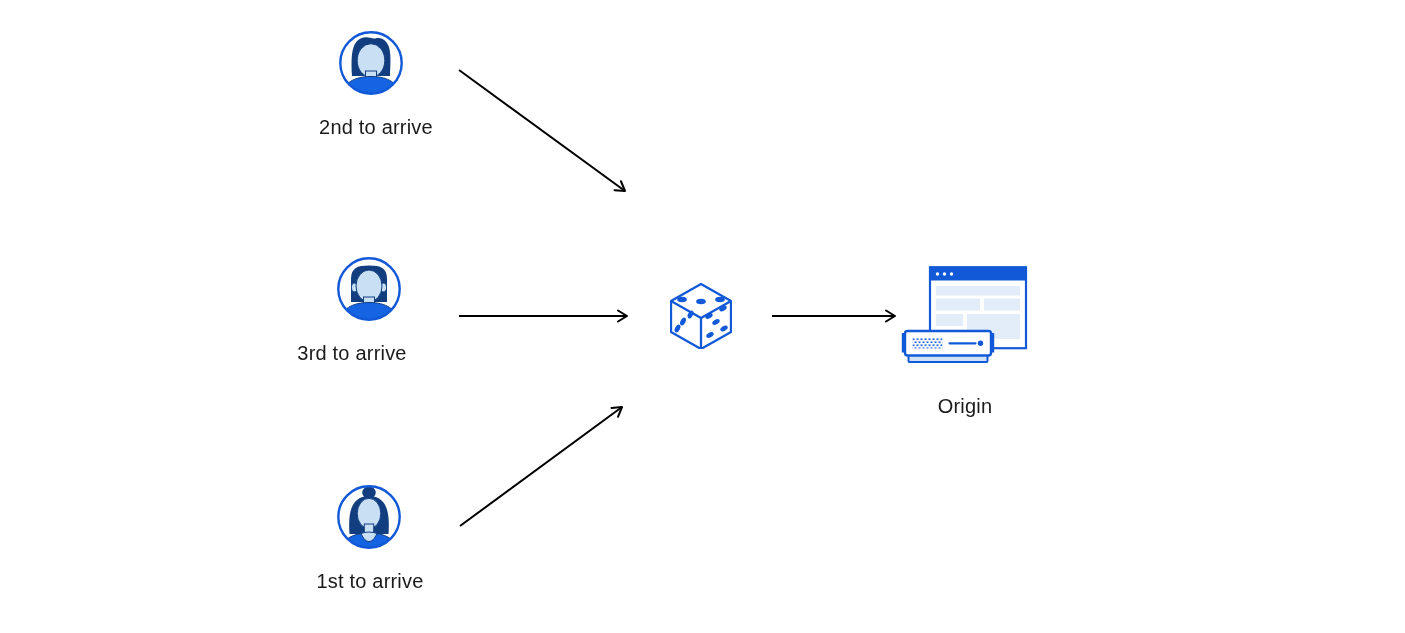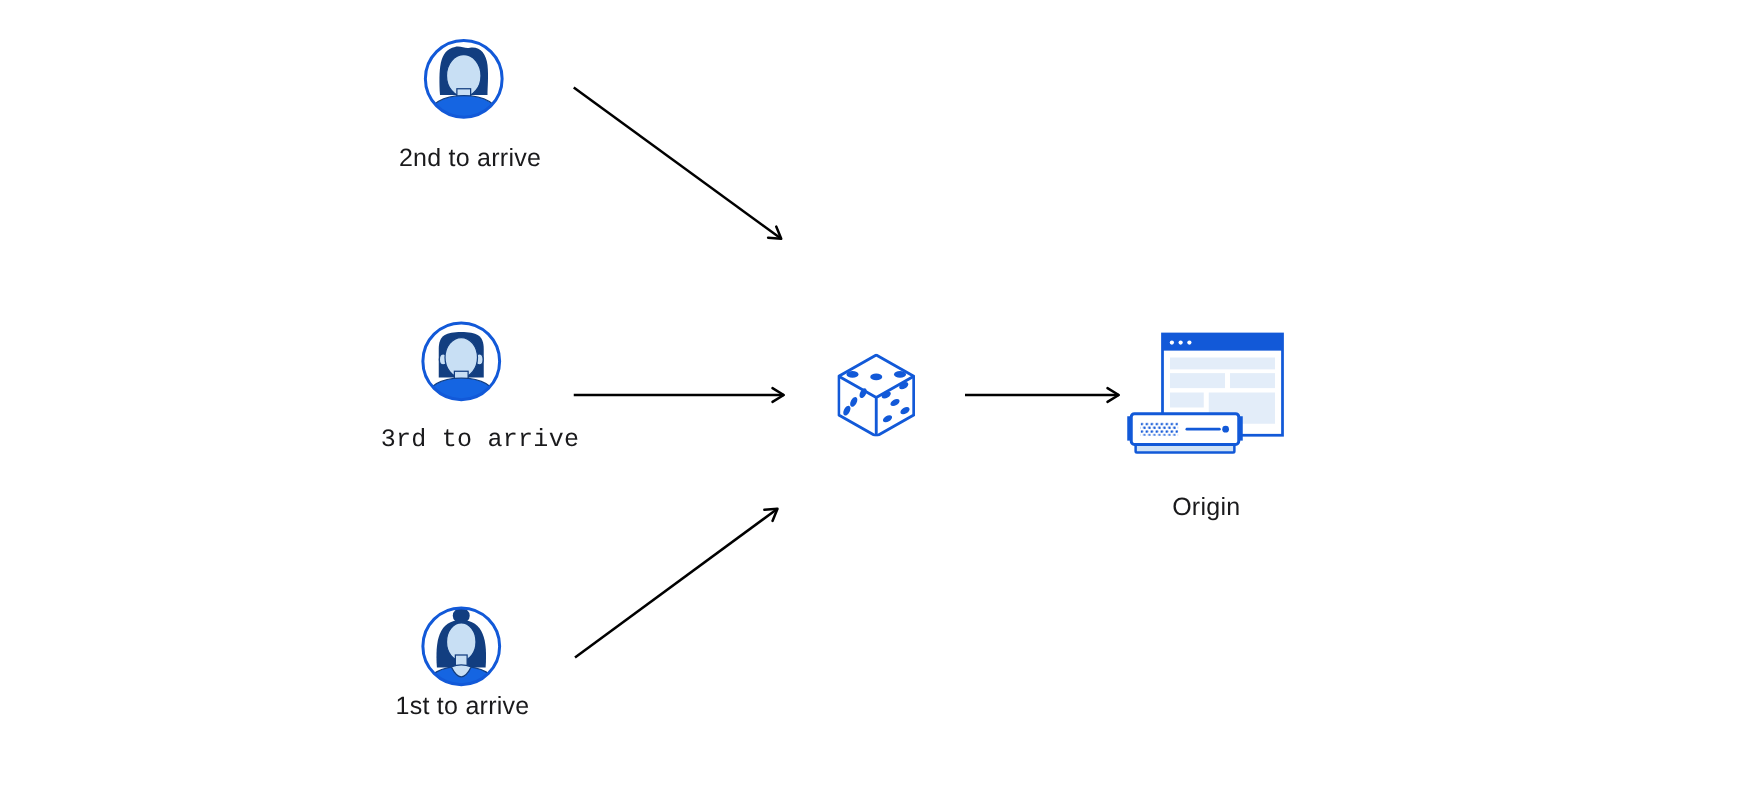--- a/index.html
+++ b/index.html
@@ -84,42 +84,42 @@
         <path class="f-navy" d="M15,46 L15,23 C15,12 21,9.5 33,9.5 C45,9.5 51,12 51,23 L51,46 Z"></path>
         <ellipse class="f-face" cx="18.5" cy="31.5" rx="3" ry="4.4"></ellipse>
         <ellipse class="f-face" cx="47.5" cy="31.5" rx="3" ry="4.4"></ellipse>
         <ellipse class="f-face" cx="33" cy="30" rx="13" ry="16"></ellipse>
         <rect class="f-face" x="27.5" y="41" width="11" height="10"></rect>
         <path class="f-shirt" d="M3,67 C5,53 16,46.5 33,46.5 C50,46.5 61,53 63,67 Z"></path>
       </g>
       <circle class="ring" cx="33" cy="33" r="30.7"></circle>
     </svg>
   </div>
-  <div class="label" style="left:384px;top:341px;font-family:Liberation Mono, monospace;">3rd to arrive</div>
+  <div class="label" style="left:352px;top:341px;">3rd to arrive</div>
 
   <div class="node" style="left:336px;top:484px;">
     <svg width="66" height="66" viewBox="0 0 66 66">
       <defs>
           <clipPath id="c3">
             <circle cx="33" cy="33" r="30.7"></circle>
           </clipPath>
         </defs>
       <circle class="avatar-bg" cx="33" cy="33" r="30.7"></circle>
       <g clip-path="url(#c3)">
         <ellipse class="f-navy" cx="33" cy="8.5" rx="6.8" ry="6"></ellipse>
         <path class="f-navy" d="M13.5,50 C12,28 15,12.5 33,12 C51,12.5 54,28 52.5,50 Z"></path>
         <ellipse class="f-face" cx="33" cy="29.5" rx="11.8" ry="15.2"></ellipse>
         <rect class="f-face" x="28.3" y="40" width="9.4" height="11"></rect>
         <path class="f-shirt" d="M4,67 C6,55 17,49 33,49 C49,49 60,55 62,67 Z"></path>
         <path class="f-face" d="M25,49.5 C28,55.5 30,57.5 33,57.5 C36,57.5 38,55.5 41,49.5 C36,47.6 30,47.6 25,49.5 Z"></path>
       </g>
       <circle class="ring" cx="33" cy="33" r="30.7"></circle>
     </svg>
   </div>
-  <div class="label" style="left:370px;top:553px;">1st to arrive</div>
+  <div class="label" style="left:370px;top:569px;">1st to arrive</div>
 
   <div class="node" style="left:670px;top:283px;">
     <svg width="62" height="66" viewBox="0 0 62 66">
       <path class="dice-outline" d="M31,1 L61,18 L61,49 L31,66 L1,49 L1,18 Z"></path>
       <path class="dice-edge" d="M1,18 L31,35 L61,18 M31,35 L31,66"></path>
 
       <ellipse class="f-b" cx="12" cy="16.5" rx="4.8" ry="2.7"></ellipse>
       <ellipse class="f-b" cx="31" cy="18.5" rx="4.8" ry="2.7"></ellipse>
       <ellipse class="f-b" cx="50" cy="16.5" rx="4.8" ry="2.7"></ellipse>
 

